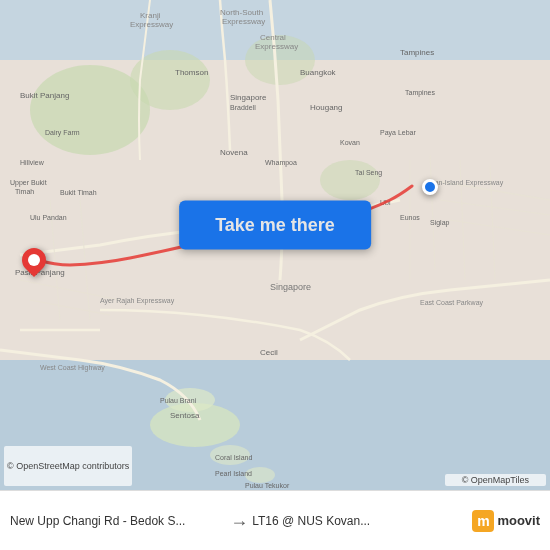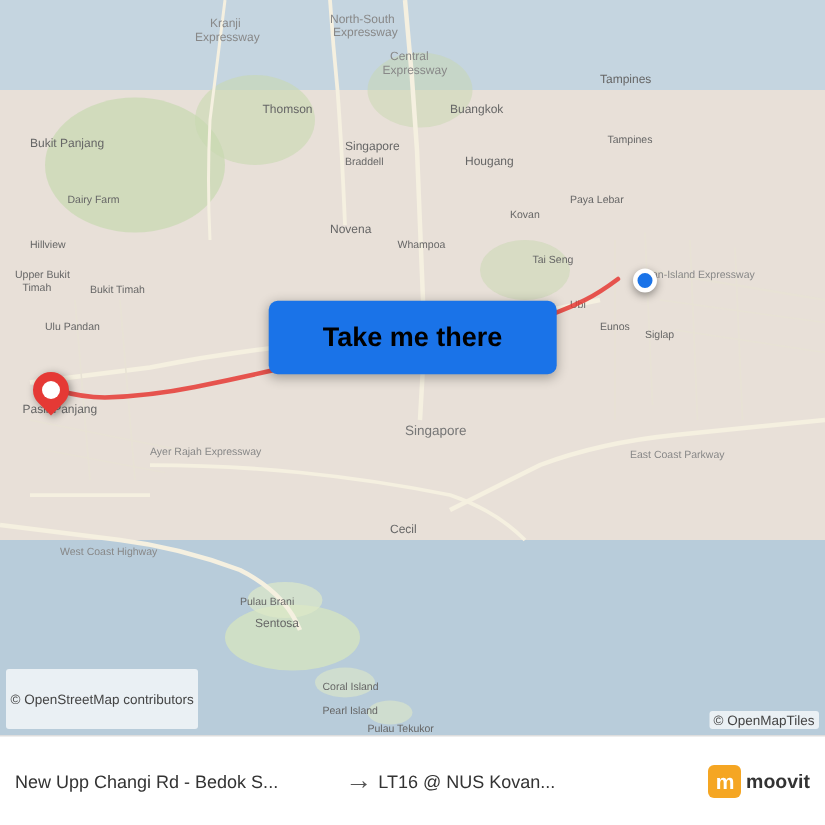--- a/index.html
+++ b/index.html
@@ -28,21 +28,21 @@
       height: 100%;
       position: absolute;
       top: 0; left: 0;
     }
     #take-me-there-btn {
       position: absolute;
       top: 50%;
       left: 50%;
       transform: translate(-50%, -50%) translateY(-20px);
       background: #1a73e8;
-      color: #000000;
+      color: #e5e5e5;
       border: none;
       border-radius: 6px;
       padding: 14px 36px;
       font-size: 18px;
       font-weight: bold;
       cursor: pointer;
       white-space: nowrap;
       box-shadow: 0 2px 8px rgba(0,0,0,0.3);
       z-index: 10;
     }
@@ -102,21 +102,21 @@
       border-radius: 2px;
       z-index: 6;
     }
     #openmaptiles-logo {
       position: absolute;
       bottom: 4px;
       right: 4px;
       font-size: 9px;
       color: #444;
       background: rgba(255,255,255,0.7);
-      padding: 1px 3px;
+      padding: 1px 17px;
       border-radius: 2px;
       z-index: 6;
     }
     
     #bottom-bar {
       height: 60px;
       background: white;
       display: flex;
       align-items: center;
       border-top: 1px solid #ddd;

